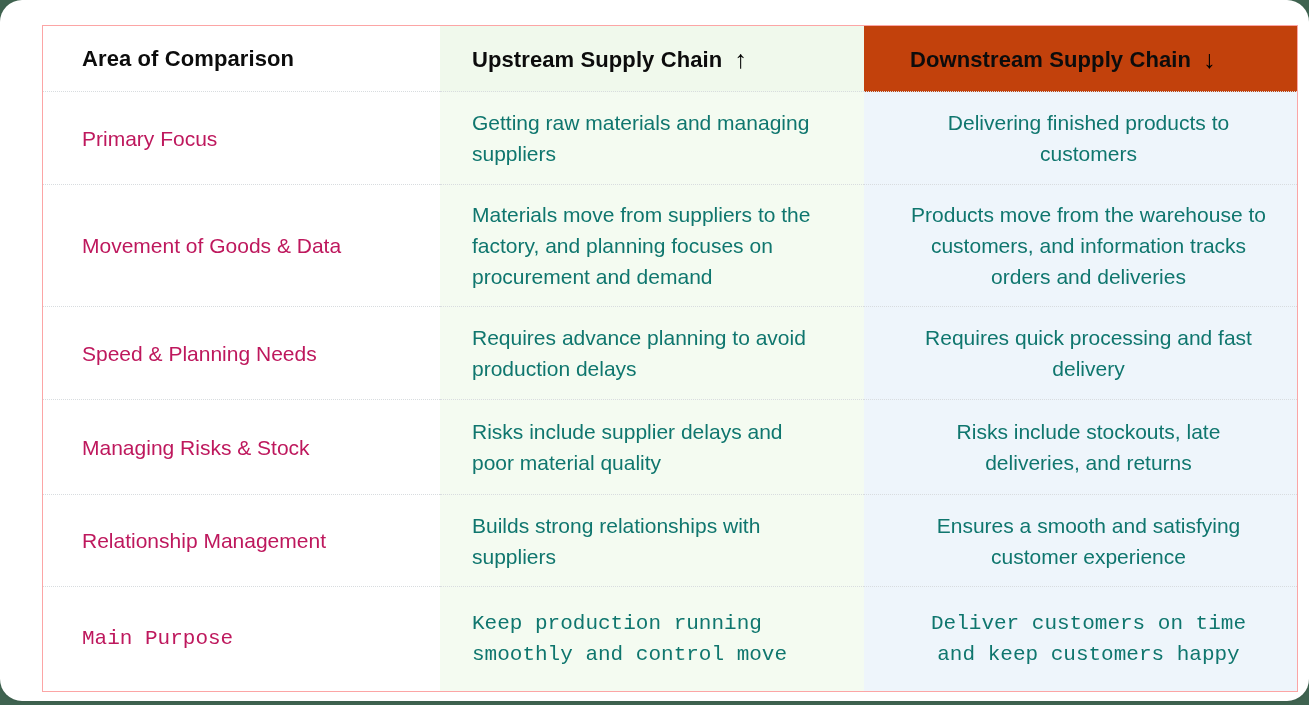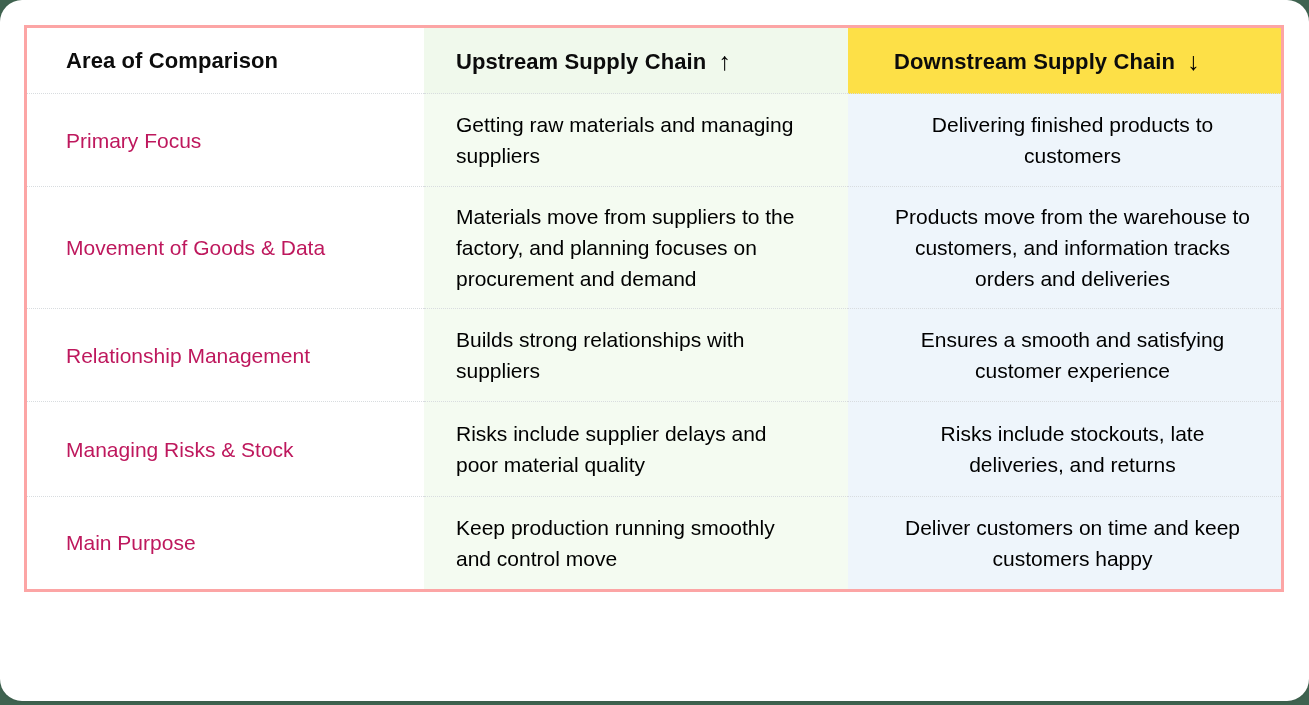--- a/index.html
+++ b/index.html
@@ -19,53 +19,53 @@
     top: 0;
     left: 0;
     width: 1309px;
     height: 701px;
     background: #ffffff;
     border-radius: 22px;
     box-shadow: 0 1px 3px rgba(0,0,0,0.08);
   }
   .table-wrap {
     position: absolute;
-    left: 24px;
+    left: 42px;
     top: 25px;
     width: 1254px;
-    border: 3px solid #fca5a5;
+    border: 1px solid #fca5a5;
     background: #ffffff;
   }
   table.compare {
     width: 100%;
     border-collapse: collapse;
     table-layout: fixed;
   }
   
   .col-area     { background: #ffffff; }
   thead .col-up   { background: #f0f9ec; }
-  thead .col-down { background: #fde047; }
+  thead .col-down { background: #c2410c; }
   tbody .col-up   { background: #f4fbf1; }
   tbody .col-down { background: #eef5fb; text-align: center; }
 
   thead th {
     height: 63px;
     text-align: left;
     vertical-align: middle;
     font-size: 22px;
     font-weight: bold;
     color: #0c0c0c;
     letter-spacing: 0.1px;
     white-space: nowrap;
   }
   tbody td {
     vertical-align: middle;
     font-size: 21px;
     line-height: 31px;
-    color: #000000;
+    color: #0f766e;
     padding-top: 14px;
     padding-bottom: 14px;
   }
   tbody td.col-area { color: #be185d; }
 
   
   th.col-area, td.col-area { padding-left: 39px; padding-right: 22px; }
   th.col-up,   td.col-up   { padding-left: 32px; padding-right: 34px; }
   th.col-down, td.col-down { padding-left: 46px; padding-right: 30px; }
 
@@ -118,28 +118,33 @@
           <td class="col-area">Primary Focus</td>
           <td class="col-up">Getting raw materials and managing suppliers</td>
           <td class="col-down">Delivering finished products to customers</td>
         </tr>
         <tr>
           <td class="col-area">Movement of Goods &amp; Data</td>
           <td class="col-up">Materials move from suppliers to the factory, and planning focuses on procurement and demand</td>
           <td class="col-down">Products move from the warehouse to customers, and information tracks orders and deliveries</td>
         </tr>
         <tr>
-          <td class="col-area">Relationship Management</td>
-          <td class="col-up">Builds strong relationships with suppliers</td>
-          <td class="col-down">Ensures a smooth and satisfying customer experience</td>
+          <td class="col-area">Speed &amp; Planning Needs</td>
+          <td class="col-up">Requires advance planning to avoid production delays</td>
+          <td class="col-down">Requires quick processing and fast delivery</td>
         </tr>
         <tr>
           <td class="col-area">Managing Risks &amp; Stock</td>
           <td class="col-up">Risks include supplier delays and poor material quality</td>
           <td class="col-down">Risks include stockouts, late deliveries, and returns</td>
+        </tr>
+        <tr>
+          <td class="col-area">Relationship Management</td>
+          <td class="col-up">Builds strong relationships with suppliers</td>
+          <td class="col-down">Ensures a smooth and satisfying customer experience</td>
         </tr>
         <tr>
           <td class="col-area">Main Purpose</td>
           <td class="col-up">Keep production running smoothly and control move</td>
           <td class="col-down">Deliver customers on time and keep customers happy</td>
         </tr>
       </tbody>
     </table>
   </div>
 </div>

